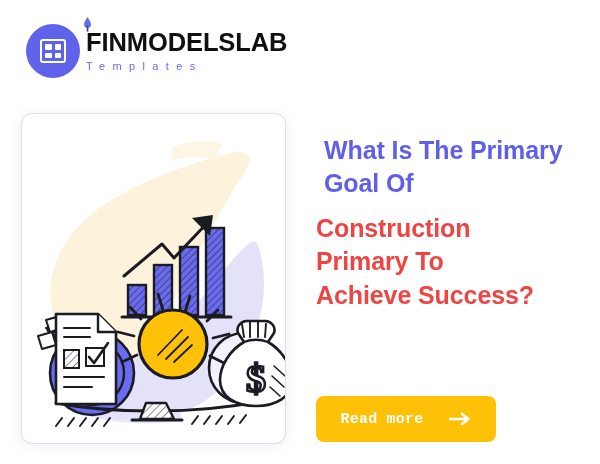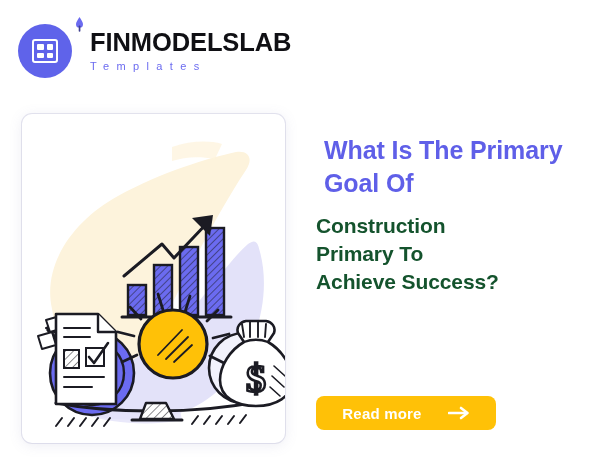--- a/index.html
+++ b/index.html
@@ -11,25 +11,25 @@
     height: 464px;
     background: #ffffff;
     font-family: "Liberation Sans", sans-serif;
     overflow: hidden;
     position: relative;
   }
 
   
   .brand {
     position: absolute;
-    left: 18px;
+    left: 26px;
     top: 24px;
     display: flex;
     align-items: center;
-    gap: 18px;
+    gap: 6px;
   }
   .brand-mark {
     width: 54px;
     height: 54px;
     border-radius: 50%;
     background: #5f63ea;
     display: flex;
     align-items: center;
     justify-content: center;
     flex: none;
@@ -109,40 +109,40 @@
   }
   .headline-accent {
     font-size: 25px;
     line-height: 1.32;
     font-weight: bold;
     color: #5f5fe8;
     margin: 8px;
     letter-spacing: -0.1px;
   }
   .headline-main {
-    font-size: 21px;
+    font-size: 25px;
     line-height: 1.33;
     font-weight: bold;
-    color: #14532d;
+    color: #ef4444;
     margin: 12px 0 8px 0;
     letter-spacing: -0.1px;
   }
   .headline-main .ln { display: block; }
 
   .cta {
     position: absolute;
     left: 316px;
     top: 396px;
     width: 180px;
-    height: 34px;
+    height: 46px;
     background: #ffc107;
     border: none;
     border-radius: 8px;
     color: #ffffff;
-    font-family: Liberation Sans, sans-serif;
+    font-family: Liberation Mono, monospace;
     font-size: 15px;
     font-weight: bold;
     letter-spacing: .2px;
     display: flex;
     align-items: center;
     justify-content: center;
     gap: 26px;
     cursor: pointer;
     padding: 0;
   }

